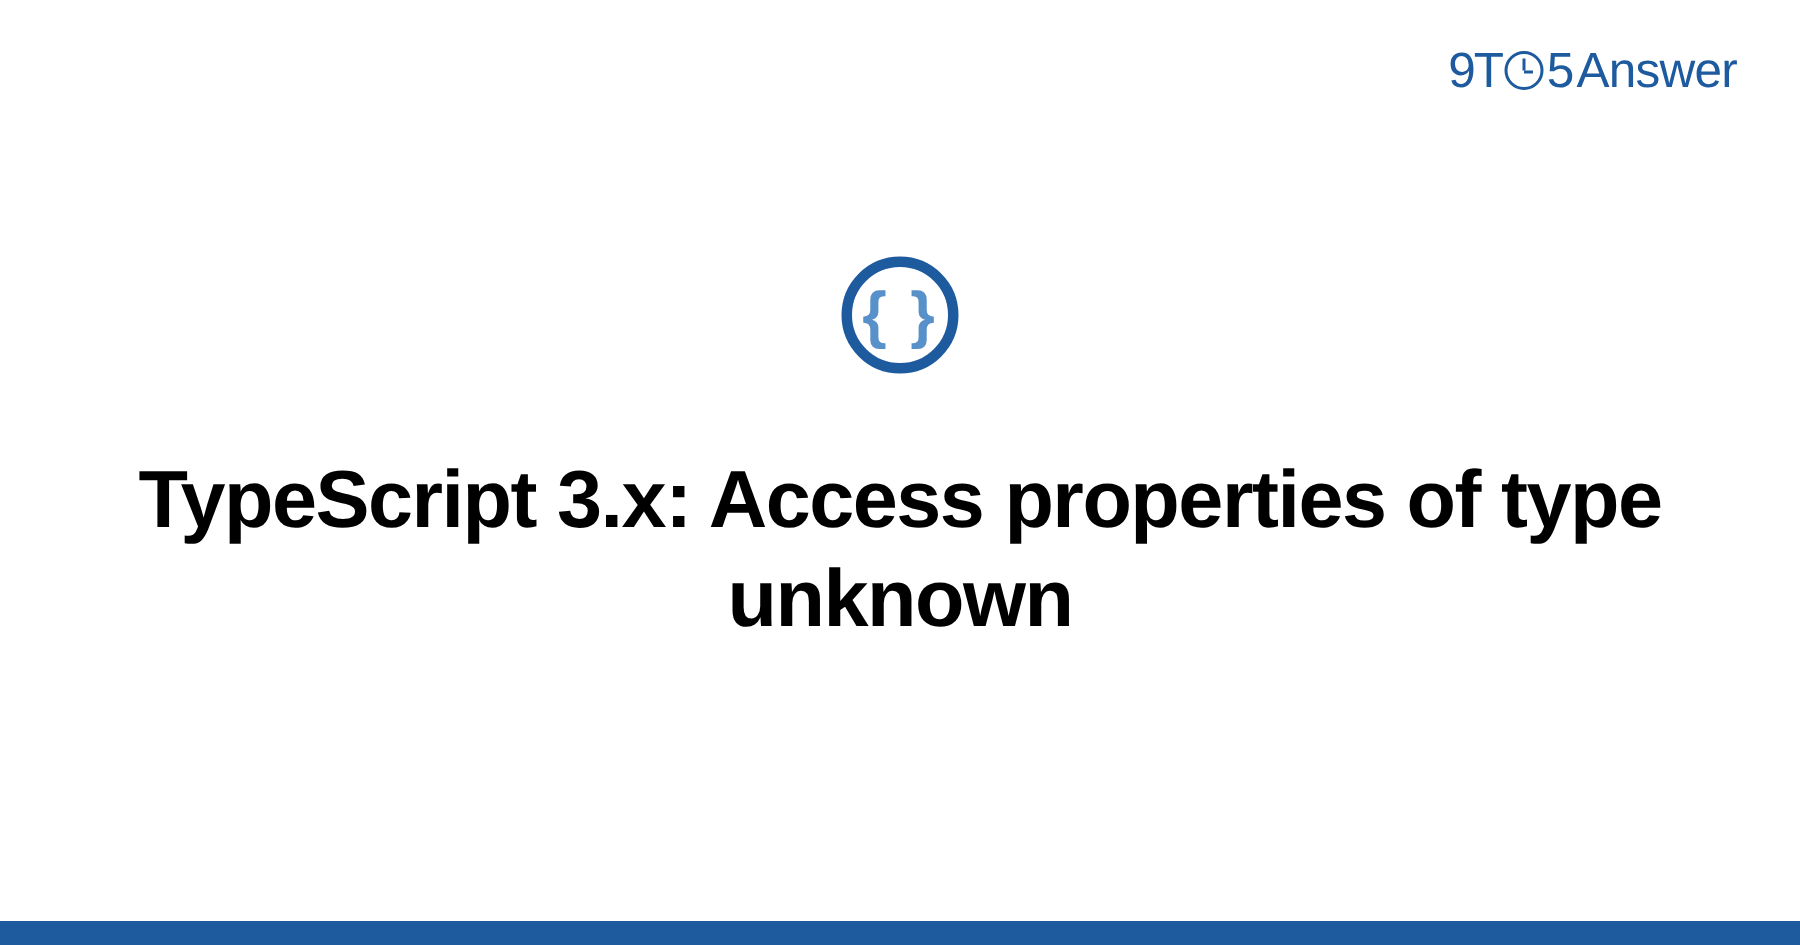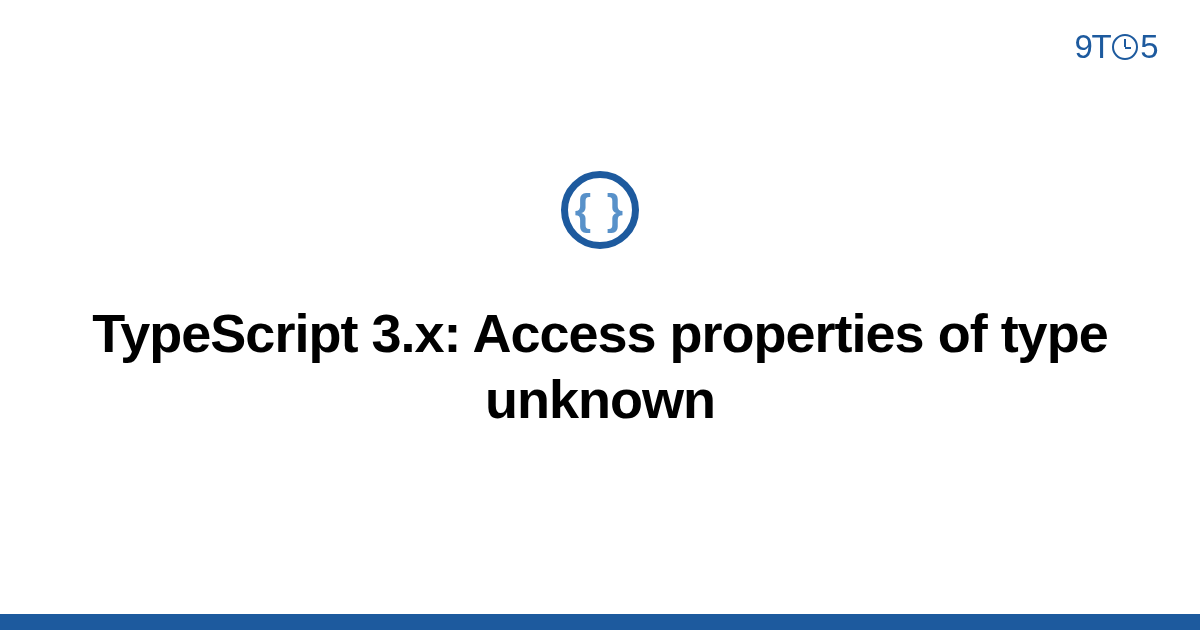--- a/index.html
+++ b/index.html
@@ -130,20 +130,21 @@
     }
   </style>
 </head>
 <body>
 
 <div class="logo">
   <span class="nine">9</span>
   <span class="t">T</span>
   <span class="clock-icon"></span>
   <span class="five">5</span>
+  <span class="answer">Answer</span>
 </div>
 
 <div class="content">
   <div class="category-icon">
     <span class="braces">{ }</span>
   </div>
   <h1 class="title">TypeScript 3.x: Access properties of type unknown</h1>
 </div>
 
 <div class="footer-bar"></div>

